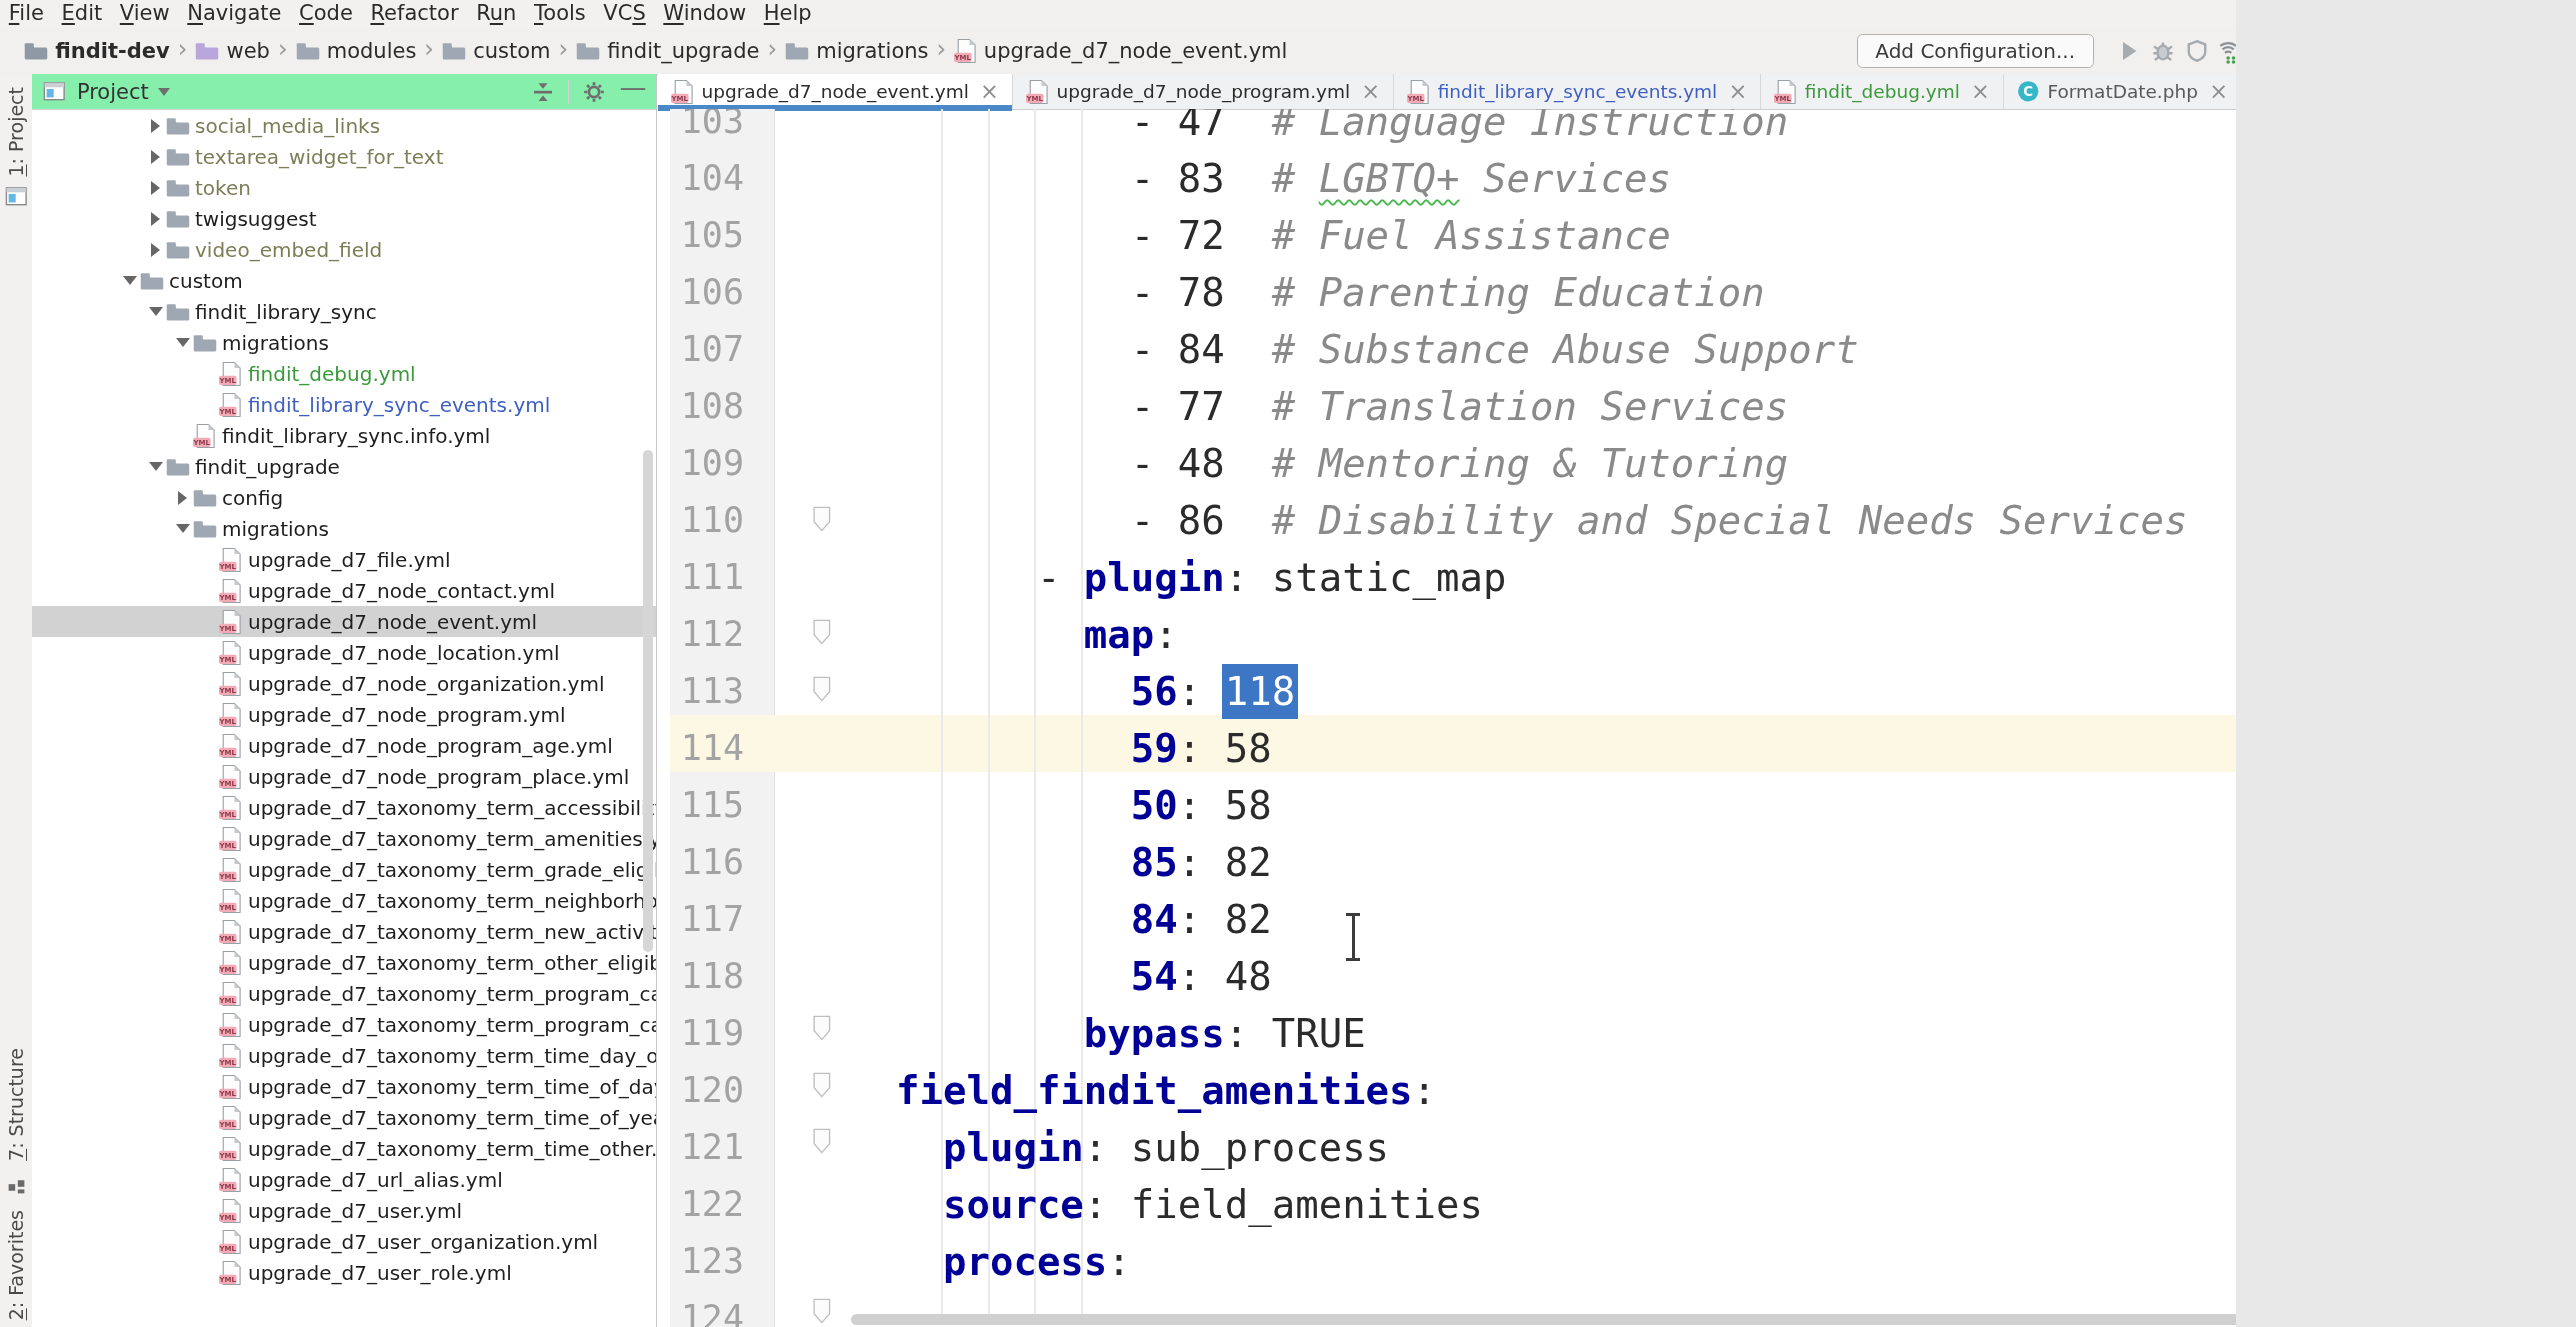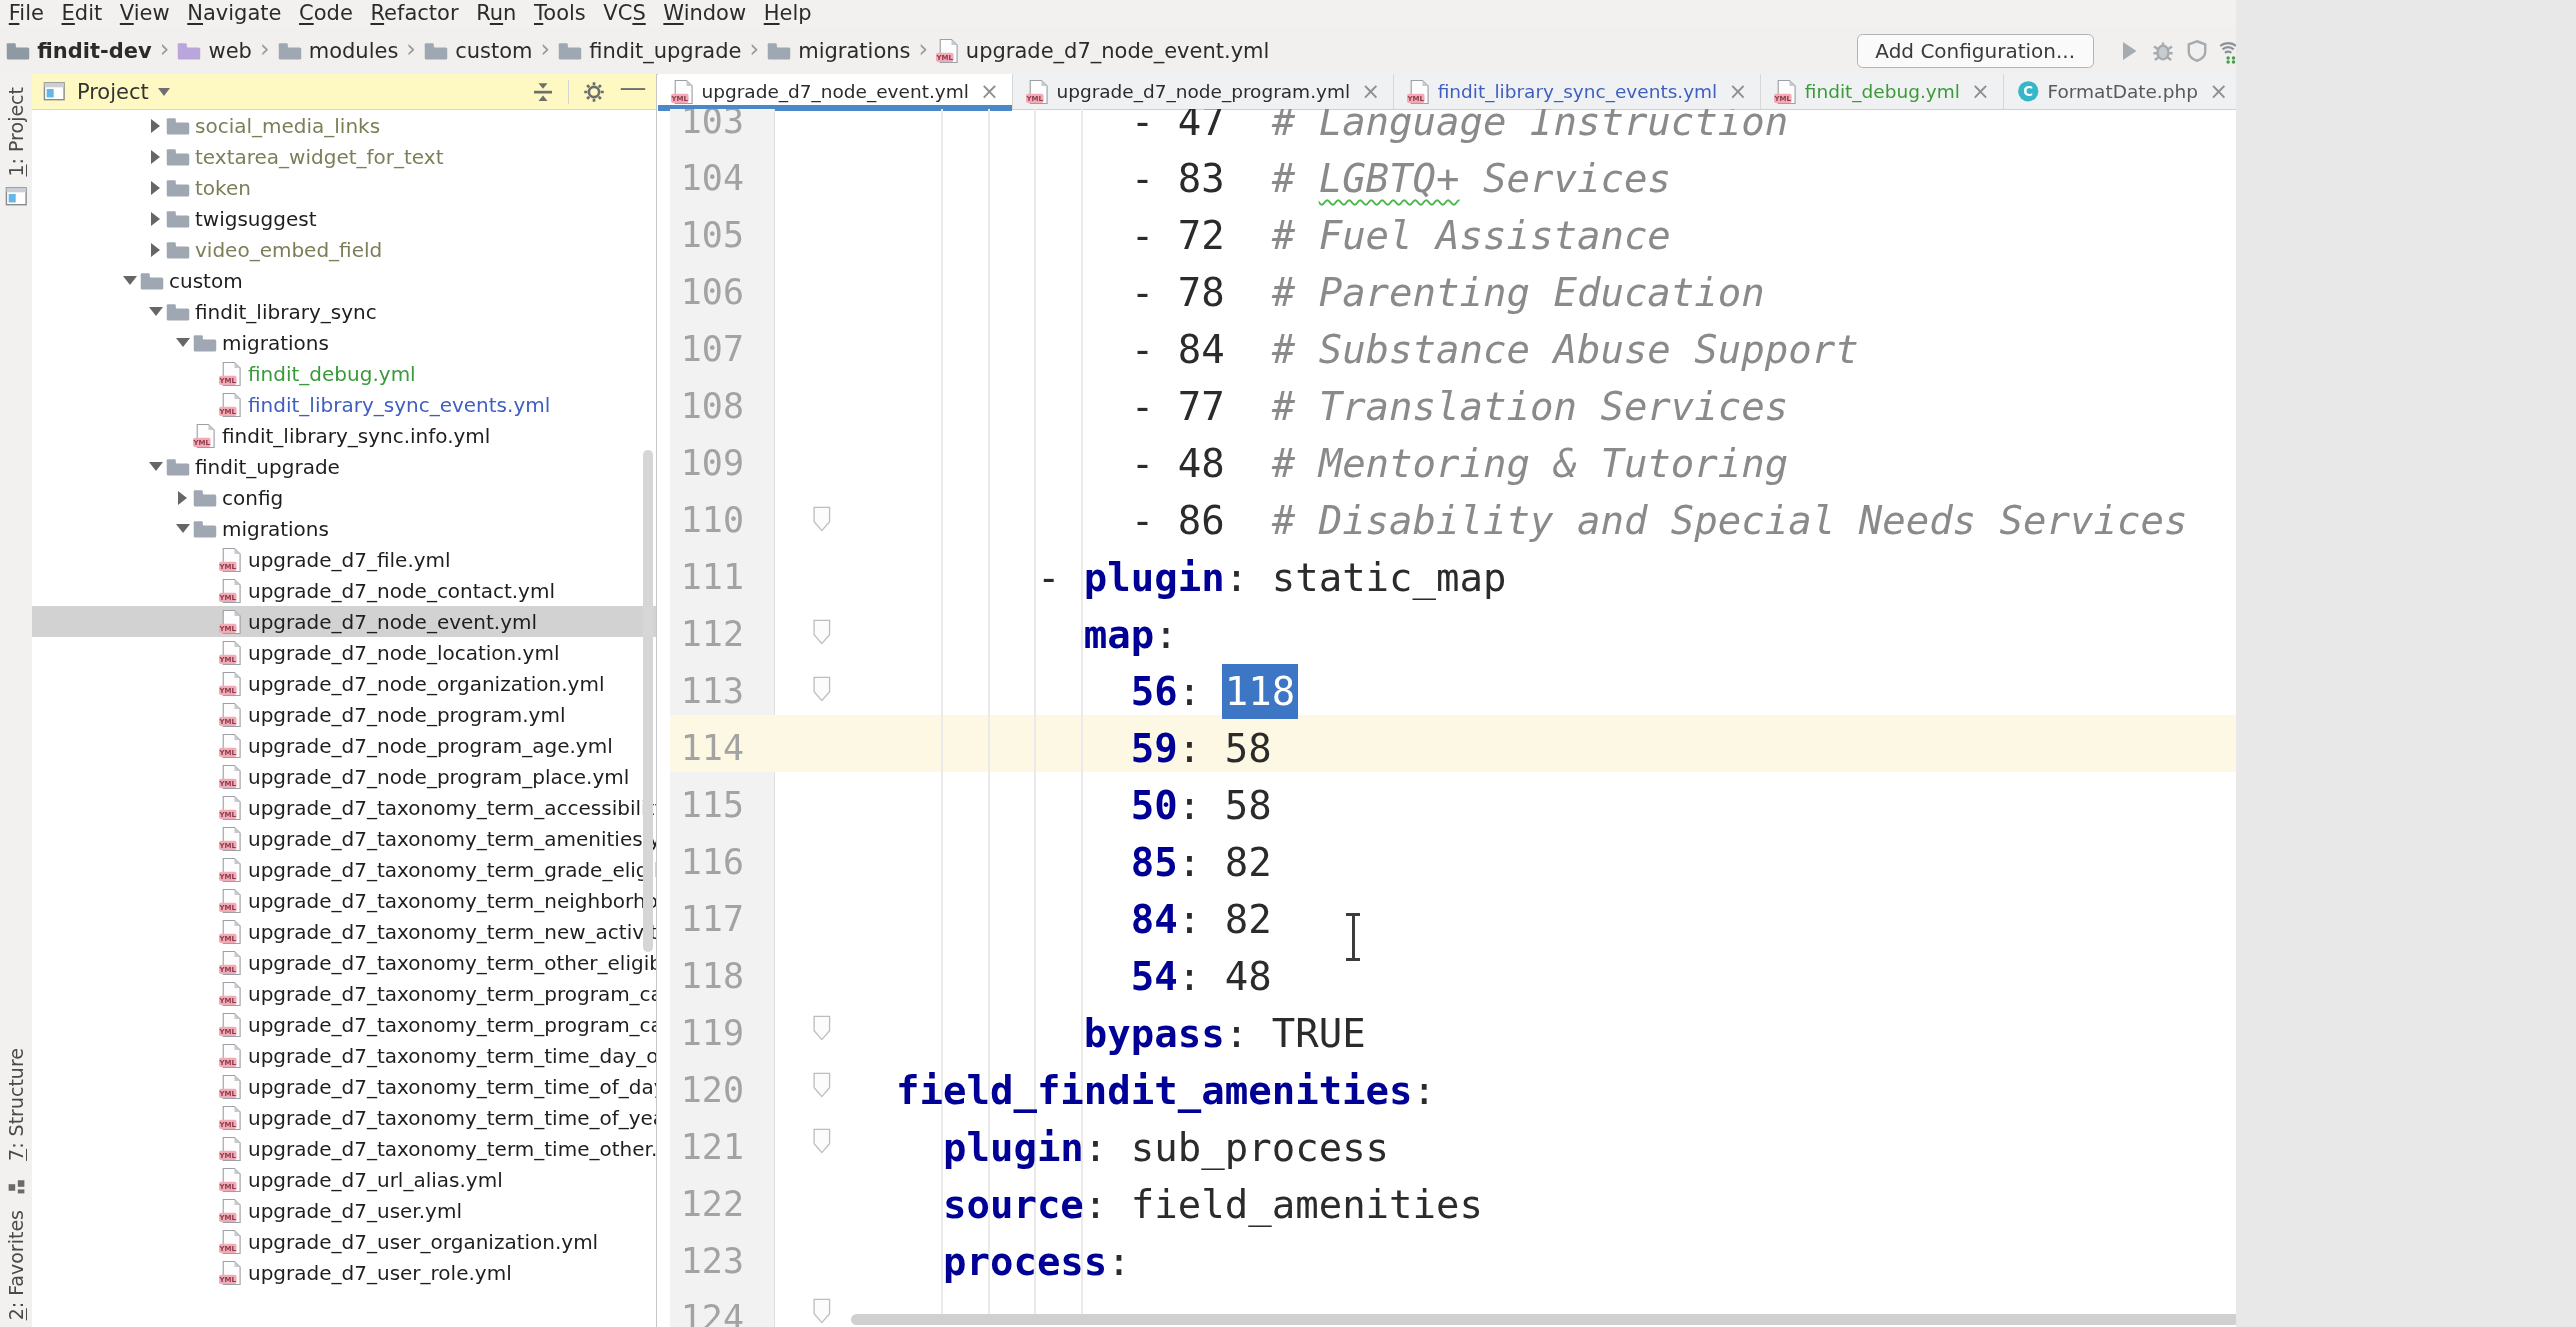--- a/index.html
+++ b/index.html
@@ -8,41 +8,41 @@
        --sel:#3d76c4;--caret-row:#fcf8e3;--key:#000096;--comment:#8a8a8a;
        --tab-accent:#4a88c7;--olive:#7d7d58;--vcs-green:#3a9a3a;--vcs-blue:#3f5fc0;}
   
   #menubar{position:absolute;left:0;top:0;width:2576px;height:26.5px;background:#f2f1f0;
            border-bottom:0.8px solid #d9d7d4;display:flex;align-items:center;font-size:21px;}
   .menu-item{padding:0 8.8px;white-space:nowrap;cursor:default;}
   .menu-item span.u{text-decoration:underline;text-underline-offset:3.2px;}
   
   #toolbar{position:absolute;left:0;top:27px;width:2576px;height:47px;background:#f1f0ef;
            border-bottom:1.6px solid #d2d0cd;display:flex;align-items:center;}
-  #breadcrumbs{display:flex;align-items:center;margin-left:6px;font-size:21px;white-space:nowrap;}
+  #breadcrumbs{display:flex;align-items:center;margin-left:24px;font-size:21px;white-space:nowrap;}
   .bc-item{display:flex;align-items:center;gap:7.2px;}
   .bc-item.bold{font-weight:bold;}
   .bc-sep{color:#9a9a9a;font-size:24px;margin:0 8px;transform:translateY(-1.6px);}
   .icon16{display:inline-block;line-height:0;}
   #toolbar-right{margin-left:auto;display:flex;align-items:center;margin-right:11.2px;gap:4.8px;}
   #add-config{height:32px;padding:0 17.7px;border:1.6px solid #b4b2af;border-radius:5.6px;background:#fbfafa;
               font-size:20px;color:#3a3a3a;display:flex;align-items:center;margin-right:13px;}
   .tb-icon{width:34px;height:34px;display:flex;align-items:center;justify-content:center;}
   .tb-sep{width:1.6px;height:29px;background:#d2d0cd;margin:0 8px;}
   #git-label{font-size:21px;font-weight:bold;color:#3a3a3a;margin:0 8px 0 3.2px;}
   
   #stripe{position:absolute;left:0;top:74px;width:32px;height:1253px;background:#f2f1f0;
           border-right:1.6px solid #dad8d5;display:flex;flex-direction:column;align-items:center;}
   .vlabel{writing-mode:vertical-rl;transform:rotate(180deg);font-size:19px;color:#4a4a4a;white-space:nowrap;}
   .vlabel span.u{text-decoration:underline;}
   #stripe-top{margin-top:13px;display:flex;flex-direction:column;align-items:center;gap:8px;}
   #stripe-bottom{margin-top:auto;margin-bottom:6.4px;display:flex;flex-direction:column;align-items:center;gap:14.4px;}
   
   #ptree{position:absolute;left:32px;top:74px;width:624px;height:1253px;background:#fff;border-right:1.6px solid #c6c6c6;overflow:hidden;}
-  #ptree-header{position:absolute;left:0;top:0;right:0;height:35px;background:#fef9c3;border-bottom:1.6px solid #d6d4d1;
+  #ptree-header{position:absolute;left:0;top:0;right:0;height:35px;background:#86efac;border-bottom:1.6px solid #d6d4d1;
                 display:flex;align-items:center;font-size:21px;color:#333;}
   #ptree-header .title{margin-left:11.2px;font-weight:bold;font-weight:normal;}
   .hdr-caret{margin-left:9.6px;width:0;height:0;border-left:6.4px solid transparent;border-right:6.4px solid transparent;border-top:8px solid #6e6e6e;}
   #ptree-header-icons{margin-left:auto;display:flex;align-items:center;gap:13px;margin-right:9.6px;}
   #tree-rows{position:absolute;left:0;top:36px;right:0;bottom:0;overflow:hidden;}
   .tree-row{height:31px;display:flex;align-items:center;white-space:nowrap;overflow:hidden;font-size:20px;color:#1e1e1e;}
   .tree-row.selected{background:#d2d2d2;}
   .tree-row.olive{color:var(--olive);}
   .tree-row.green{color:var(--vcs-green);}
   .tree-row.blue{color:var(--vcs-blue);}

